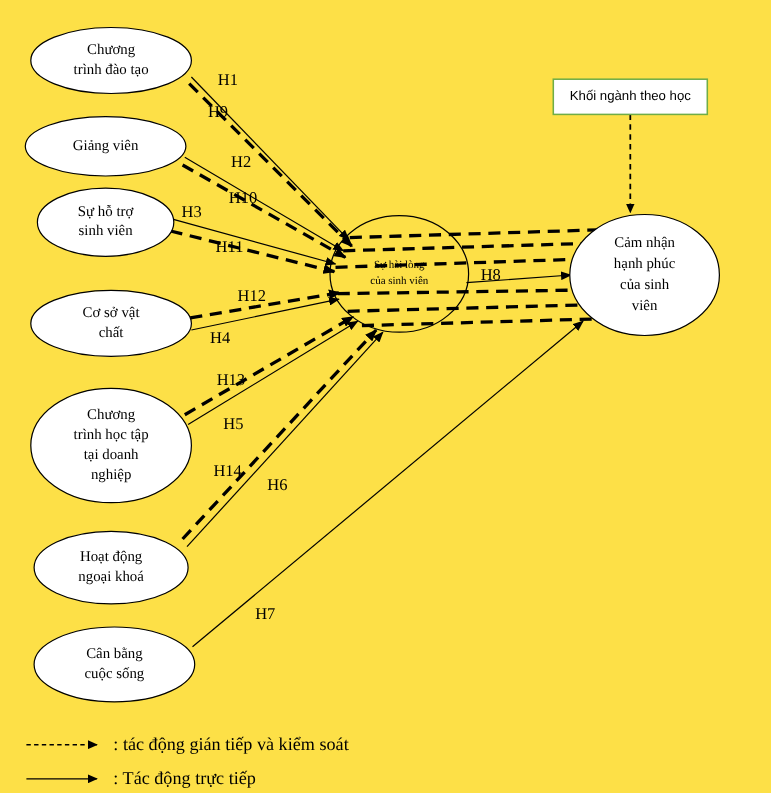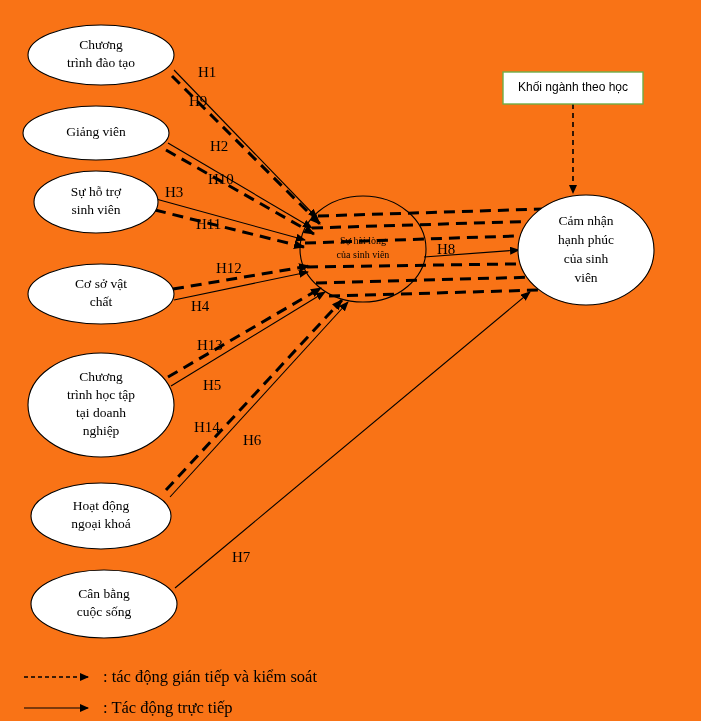--- a/index.html
+++ b/index.html
@@ -1,20 +1,20 @@
 <!DOCTYPE html>
 <html><head>
 <meta charset="utf-8">
 <title>Mo hinh nghien cuu</title>
 <style>
   html,body{margin:0;padding:0;background:#ffffff;}
   #root{
     position:relative;
     width:701px;height:721px;
-    background:#f97316;
+    background:#fde047;
     font-family:"Liberation Serif","DejaVu Serif",serif;
     overflow:hidden;
   }
   #diagram{position:absolute;left:0;top:0;width:701px;height:721px;}
   .node-label{
     font-family:"Liberation Serif","DejaVu Serif",serif;
     font-size:13.5px;
     fill:#000;
     text-anchor:middle;
     dominant-baseline:middle;

